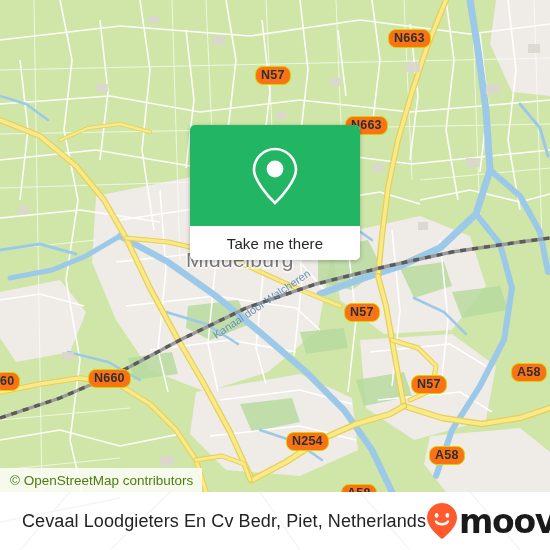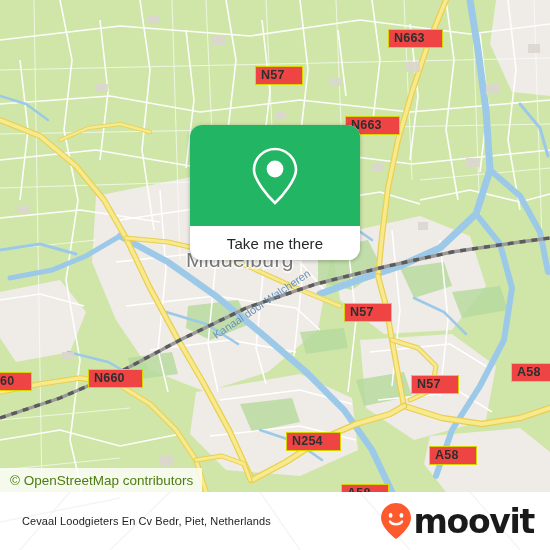--- a/index.html
+++ b/index.html
@@ -32,29 +32,29 @@
   #map-canvas {
     position: absolute;
     left: 0; top: 0;
     width: 550px;
     height: 492px;
   }
 
   
   .shield {
     position: absolute;
-    background: #ef4444;
+    background: #f97316;
     border: 1.5px solid #d8d400;
-    border-radius: 0;
+    border-radius: 8px;
     color: #2f2f2f;
     font-family: "Liberation Sans", sans-serif;
     font-size: 12.5px;
     font-weight: bold;
     letter-spacing: .2px;
-    padding: 1px 17px 2px 5px;
+    padding: 1px 5px 2px 5px;
     line-height: 14px;
     white-space: nowrap;
     box-sizing: border-box;
   }
 
   
   .place-label {
     position: absolute;
     color: #7b7b7b;
     font-family: "Liberation Sans", sans-serif;
@@ -75,21 +75,21 @@
     transform-origin: 0 50%;
   }
 
   
   #callout {
     position: absolute;
     left: 190px;
     top: 125px;
     width: 170px;
     height: 135px;
-    border-radius: 12px;
+    border-radius: 5px;
     overflow: hidden;
     box-shadow: 0 1px 4px rgba(0,0,0,.28);
     background: #ffffff;
   }
   #callout-top {
     position: relative;
     width: 100%;
     height: 101px;
     background: #22b563;
   }
@@ -156,21 +156,21 @@
     position: absolute;
     left: 0; top: 0;
     width: 550px; height: 58px;
     opacity: .10;
     pointer-events: none;
   }
   #footer-title {
     position: relative;
     color: #232323;
     font-family: "Liberation Sans", sans-serif;
-    font-size: 11px;
+    font-size: 18px;
     letter-spacing: .1px;
     white-space: nowrap;
     z-index: 2;
   }
   #brand-logo {
     position: relative;
     display: flex;
     align-items: center;
     gap: 1px;
     z-index: 2;

